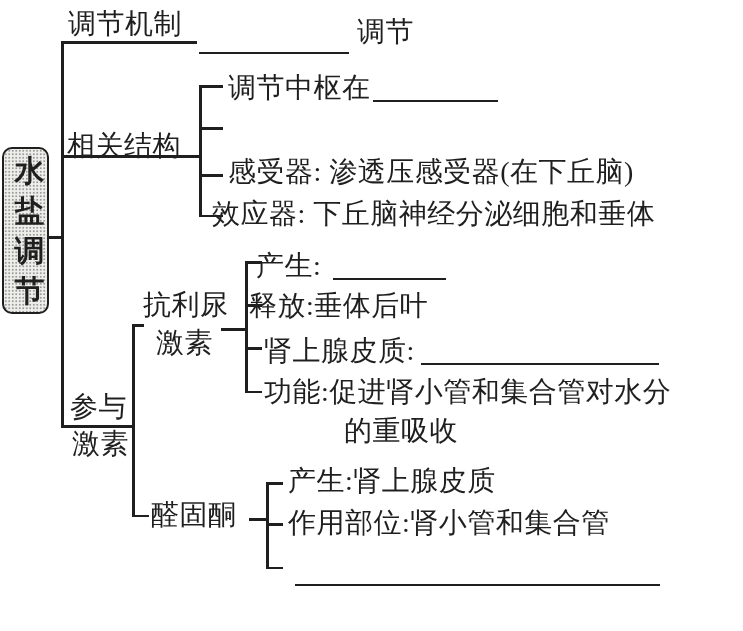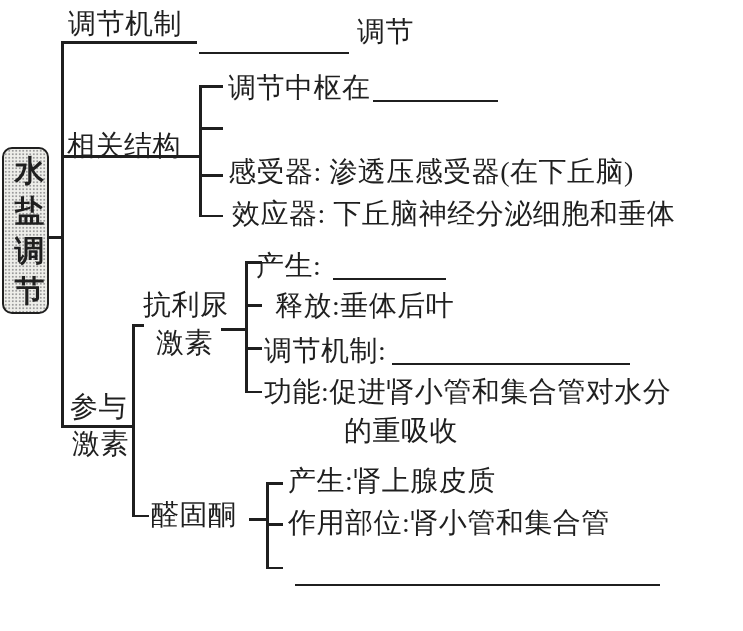--- a/index.html
+++ b/index.html
@@ -82,41 +82,41 @@
   <div class="t" style="left:67px;top:131px">相关结构</div>
   <div class="ln" style="left:61px;top:155px;width:140px;height:2.5px"></div>
   <div class="ln" style="left:199px;top:85px;width:2.5px;height:132px"></div>
   <div class="ln" style="left:199px;top:85px;width:24px;height:2.5px"></div>
   <div class="ln" style="left:199px;top:127px;width:24px;height:2.5px"></div>
   <div class="ln" style="left:199px;top:174px;width:24px;height:2.5px"></div>
   <div class="ln" style="left:199px;top:214.5px;width:24px;height:2.5px"></div>
 
   <div class="t" style="left:228px;top:71px"><span>调节中枢在</span><span class="blank" style="width:125px;margin-left:2px"></span></div>
   <div class="t" style="left:228px;top:157px">感受器: 渗透压感受器(在下丘脑)</div>
-  <div class="t" style="left:232px;top:199px">效应器: 下丘脑神经分泌细胞和垂体</div>
+  <div class="t" style="left:212px;top:199px">效应器: 下丘脑神经分泌细胞和垂体</div>
 
   <div class="t" style="left:70px;top:392px">参与</div>
   <div class="t" style="left:72px;top:429px">激素</div>
   <div class="ln" style="left:61px;top:425px;width:74px;height:2.5px"></div>
   <div class="ln" style="left:132px;top:324px;width:2.5px;height:193px"></div>
   <div class="ln" style="left:132px;top:324px;width:12px;height:2.5px"></div>
   <div class="ln" style="left:132px;top:514.5px;width:17px;height:2.5px"></div>
 
   <div class="t" style="left:143px;top:290px">抗利尿</div>
   <div class="t" style="left:156px;top:328px">激素</div>
   <div class="ln" style="left:221px;top:328px;width:27px;height:2.5px"></div>
   <div class="ln" style="left:245px;top:261px;width:2.5px;height:132px"></div>
   <div class="ln" style="left:245px;top:261px;width:17px;height:2.5px"></div>
   <div class="ln" style="left:245px;top:304px;width:17px;height:2.5px"></div>
   <div class="ln" style="left:245px;top:347px;width:17px;height:2.5px"></div>
   <div class="ln" style="left:245px;top:390.5px;width:17px;height:2.5px"></div>
 
   <div class="t" style="left:256px;top:249px"><span>产生:</span><span class="blank" style="width:113px;margin-left:12px"></span></div>
-  <div class="t" style="left:275px;top:291px">释放:垂体后叶</div>
-  <div class="t" style="left:264px;top:334px"><span>调节机制:</span><span class="blank" style="width:238px;margin-left:6px"></span></div>
+  <div class="t" style="left:249px;top:291px">释放:垂体后叶</div>
+  <div class="t" style="left:264px;top:334px"><span>肾上腺皮质:</span><span class="blank" style="width:238px;margin-left:6px"></span></div>
   <div class="t" style="left:344px;top:416px">的重吸收</div>
   <div class="t" style="left:264px;top:377px">功能:促进肾小管和集合管对水分</div>
 
   <div class="t" style="left:151px;top:500px">醛固酮</div>
   <div class="ln" style="left:249px;top:518px;width:18px;height:2.5px"></div>
   <div class="ln" style="left:266px;top:482px;width:2.5px;height:87px"></div>
   <div class="ln" style="left:266px;top:482px;width:17px;height:2.5px"></div>
   <div class="ln" style="left:266px;top:523px;width:17px;height:2.5px"></div>
   <div class="ln" style="left:266px;top:566.5px;width:17px;height:2.5px"></div>
 

